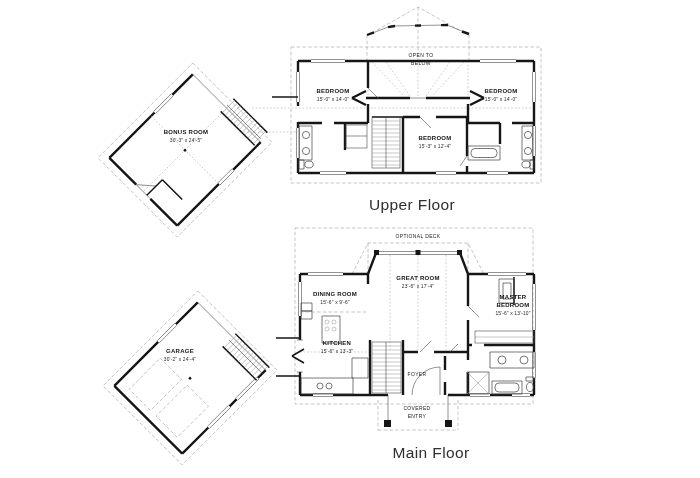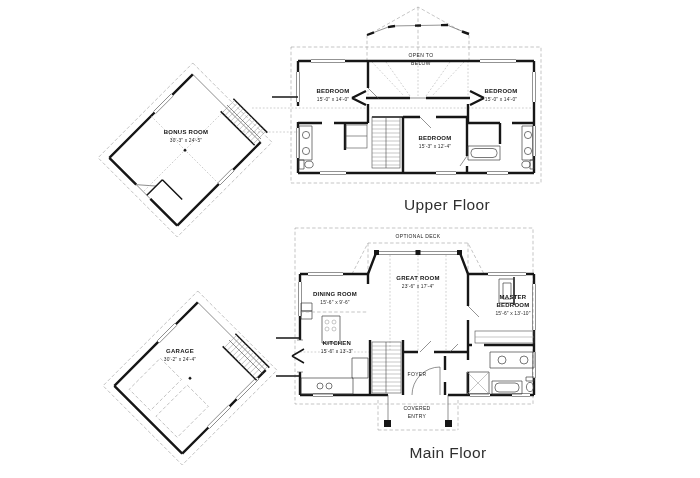--- a/index.html
+++ b/index.html
@@ -18,21 +18,21 @@
   
   .lbl{position:absolute;transform:translate(-50%,-50%);text-align:center;color:#111;
        line-height:1.3;white-space:nowrap;}
   .lbl .nm{display:block;font-weight:700;font-size:6px;letter-spacing:0.25px;color:#141414;}
   .lbl .dm{display:block;font-weight:400;font-size:4.9px;letter-spacing:0.15px;color:#2a2a2a;margin-top:1px;}
   .lbl.wrap{white-space:normal;}
   .ann{position:absolute;transform:translate(-50%,-50%);text-align:center;
        font-size:5px;font-weight:400;letter-spacing:0.35px;color:#1c1c1c;line-height:1.5;white-space:nowrap;}
   .ann.wrap{white-space:normal;}
   .floor-title{position:absolute;transform:translate(-50%,-50%);font-size:15.5px;font-weight:500;
-       letter-spacing:0.4px;color:#2f2f2f;white-space:nowrap;margin-left:35px;}
+       letter-spacing:0.4px;color:#2f2f2f;white-space:nowrap;}
 </style>
 </head>
 <body>
 
 <div id="stage">
 
   <svg id="plan-svg" width="700" height="478" viewBox="0 0 700 478">
 
     <g>
 
@@ -245,15 +245,15 @@
   <div class="lbl" style="left:337px;top:348px;">
     <span class="nm">KITCHEN</span>
     <span class="dm">15'-6" x 13'-3"</span>
   </div>
   <div class="lbl" style="left:180px;top:356px;">
     <span class="nm">GARAGE</span>
     <span class="dm">30'-2" x 24'-4"</span>
   </div>
   <div class="ann" style="left:417px;top:375px;">FOYER</div>
   <div class="ann wrap" style="left:417px;top:412px;width:44px;">COVERED ENTRY</div>
-  <div class="floor-title" style="left:413px;top:453px;">Main Floor</div>
+  <div class="floor-title" style="left:431px;top:453px;">Main Floor</div>
 
 </div>
 
 </body></html>

